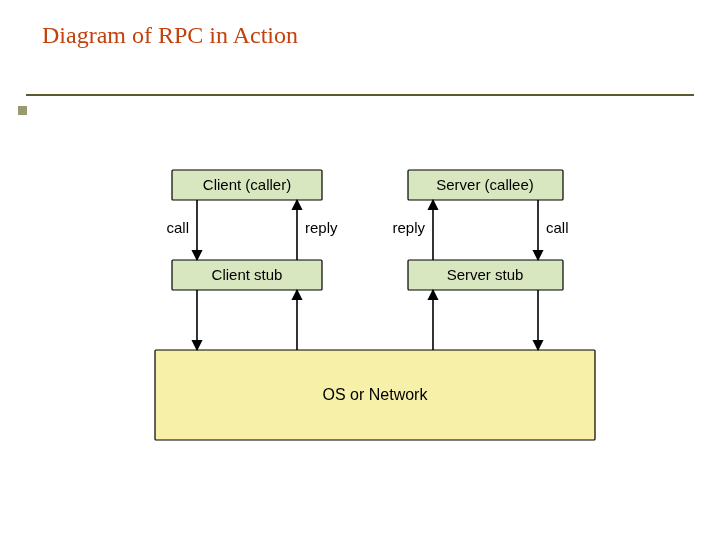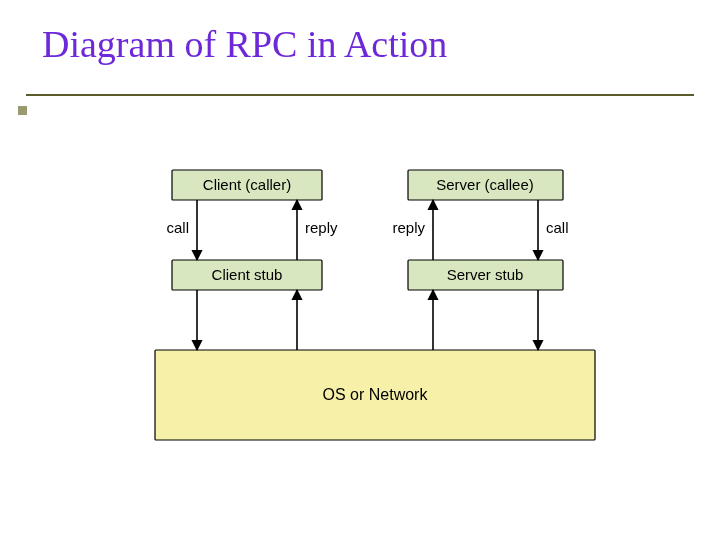--- a/index.html
+++ b/index.html
@@ -14,22 +14,22 @@
   .slide {
     position: relative;
     width: 720px;
     height: 540px;
     box-sizing: border-box;
   }
   .title {
     position: absolute;
     left: 42px;
     top: 22px;
-    font-size: 38px;
-    color: #6d28d9;
+    font-size: 24px;
+    color: #c2410c;
     font-family: "Times New Roman", Times, serif;
   }
   .title-rule {
     position: absolute;
     left: 26px;
     top: 94px;
     width: 668px;
     height: 0;
     border-top: 2px solid #5a5a2a;
   }

